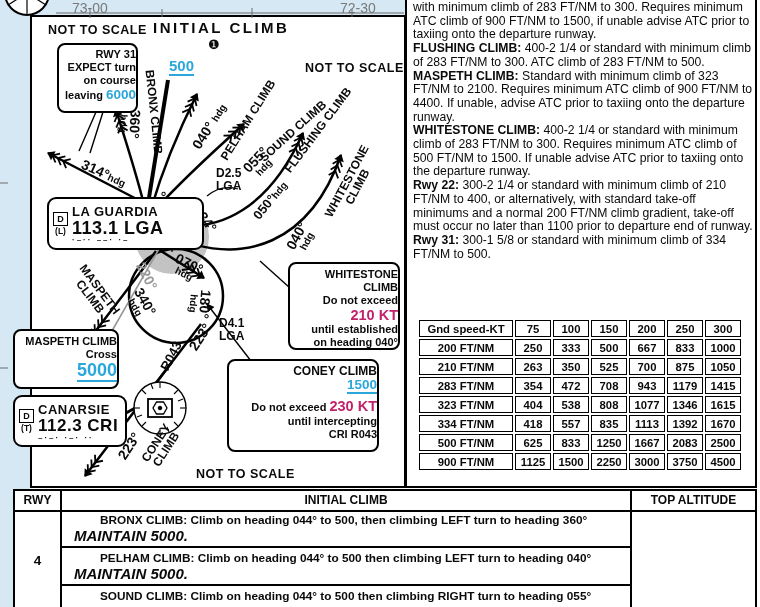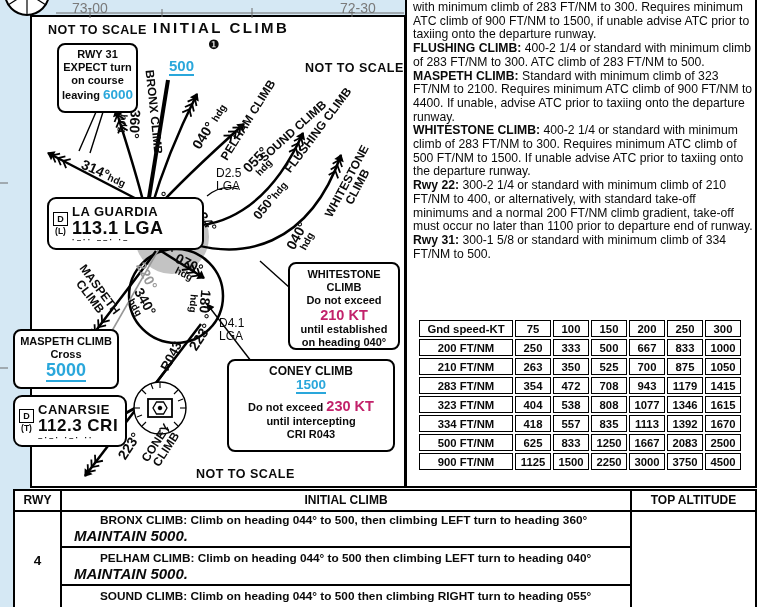--- a/index.html
+++ b/index.html
@@ -14,40 +14,40 @@
   #overlay{position:absolute;inset:0;z-index:3;}
   #routes{position:absolute;inset:0;z-index:2;}
   
   .scale-note{font-weight:bold;font-size:12.5px;letter-spacing:.5px;white-space:nowrap;}
   #title{font-weight:bold;font-size:15px;letter-spacing:2.5px;white-space:nowrap;}
   #title-badge{font-size:13px;}
   .cyan{color:#2aa7db;}
   .magenta{color:#c2226b;}
   .u-cyan{border-bottom:2.5px solid #2aa7db;padding-bottom:0px;display:inline-block;line-height:1.05;}
   .callout{position:absolute;background:#fff;border:2px solid #000;border-radius:8px;
-           box-sizing:border-box;text-align:center;z-index:4;}
+           box-sizing:border-box;text-align:right;z-index:4;}
   .callout .l{font-size:11px;font-weight:bold;line-height:13.2px;white-space:nowrap;}
   .navaid{position:absolute;background:#fff;border:2.5px solid #000;border-radius:9px;
           box-sizing:border-box;z-index:4;display:flex;align-items:center;padding:2px 4px;}
   .navaid .dcol{display:flex;flex-direction:column;align-items:center;margin-right:4px;}
   .navaid .dbox{border:1.5px solid #000;font-size:9px;font-weight:bold;width:13px;height:12px;
                 line-height:12px;text-align:center;}
   .navaid .dcls{font-size:8.5px;font-weight:bold;}
   .navaid .ncol{flex:1;}
   .navaid .nname{font-size:13px;font-weight:bold;letter-spacing:.5px;white-space:nowrap;}
   .navaid .nfreq{font-size:18px;font-weight:bold;letter-spacing:.5px;line-height:18px;white-space:nowrap;}
   .navaid .nmorse{font-size:8px;font-weight:bold;letter-spacing:2px;line-height:6px;}
   .rlabel{position:absolute;white-space:nowrap;font-weight:bold;text-align:center;z-index:3;}
   .rlabel div{line-height:1.0;}
   .rlabel.climb{font-size:12px;}
   .rlabel.hdg{font-size:13px;}
   .rlabel.hdg-lg{font-size:14px;}
   .rlabel.hdg-gray{font-size:14px;color:#979797;}
   .rlabel .small{font-size:10px;}
-  .fix{position:absolute;font-size:12px;font-weight:normal;line-height:12.5px;z-index:3;white-space:nowrap;}
+  .fix{position:absolute;font-size:12px;font-weight:bold;line-height:12.5px;z-index:3;white-space:nowrap;}
   
   #notes{position:absolute;left:413px;top:1px;width:340px;z-index:4;}
   #notes p{margin:0;font-size:12.2px;line-height:13.7px;}
   #notes b{font-weight:bold;}
   
   #gradwrap{position:absolute;left:417px;top:318px;z-index:4;}
   #gradtable{border-collapse:separate;border-spacing:2.5px 2px;}
   #gradtable td{border:1.5px solid #000;font-size:11.3px;font-weight:bold;text-align:center;
                 padding:0 2px;height:15px;white-space:nowrap;background:#fff;}
   #gradtable td.c0{min-width:88px;}
@@ -233,21 +233,21 @@
 
     <div class="callout" style="left:288px;top:262px;width:112px;height:88px;padding-top:4px">
       <div class="l">WHITESTONE</div>
       <div class="l">CLIMB</div>
       <div class="l">Do not exceed</div>
       <div class="l magenta" style="font-size:14.5px;line-height:15px">210 KT</div>
       <div class="l">until established</div>
       <div class="l">on heading 040°</div>
     </div>
 
-    <div class="callout" style="left:227px;top:359px;width:168px;height:93px;padding-top:4px">
+    <div class="callout" style="left:227px;top:359px;width:152px;height:93px;padding-top:4px">
       <div class="l" style="font-size:12px">CONEY CLIMB</div>
       <div class="l"><span class="cyan u-cyan" style="font-size:13.5px">1500</span></div>
       <div style="height:6px"></div>
       <div class="l"><span>Do not exceed</span> <span class="magenta" style="font-size:14.5px">230 KT</span></div>
       <div class="l">until intercepting</div>
       <div class="l">CRI R043</div>
     </div>
 
     <div id="rot-labels">
         <div class="rlabel hdg-lg" style="left: 104px; top: 173px; transform: translate(-50%, -50%) rotate(24deg);">

